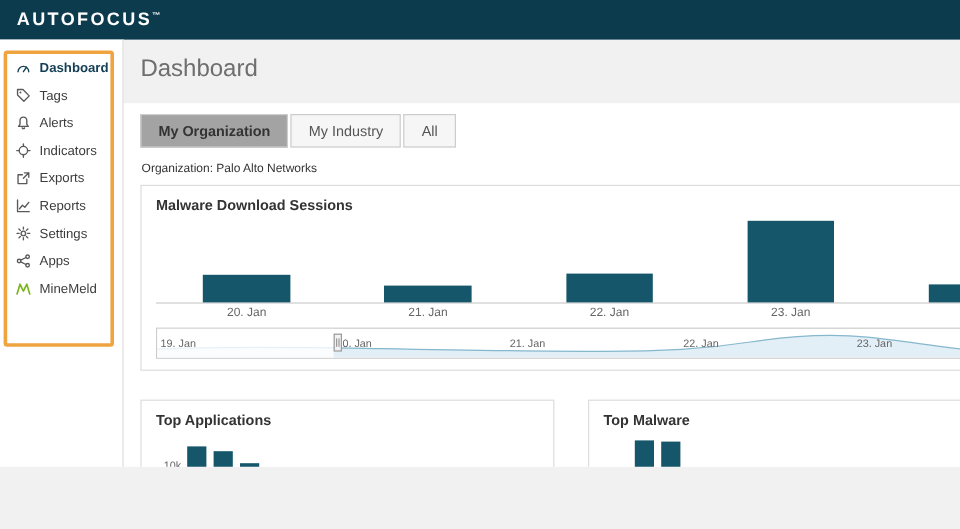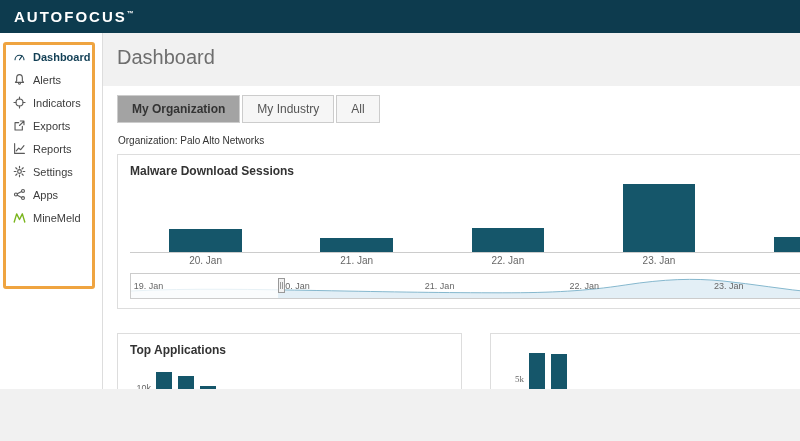--- a/index.html
+++ b/index.html
@@ -69,20 +69,29 @@
     <div class="hl-box"></div>
     <div id="sidebar-items">
         <div class="nav-item active">
           <span class="nav-icon">
             <svg viewBox="0 0 16 16">
               <path d="M2.5,12 A5.5,5.5 0 1 1 13.5,12" fill="none" stroke="currentColor" stroke-width="1.4" stroke-linecap="round" stroke-linejoin="round"></path>
               <path d="M8,12 L11.2,7.2" fill="none" stroke="currentColor" stroke-width="1.4" stroke-linecap="round" stroke-linejoin="round"></path>
             </svg>
           </span>
           <span>Dashboard</span>
+        </div>
+        <div class="nav-item">
+          <span class="nav-icon">
+            <svg viewBox="0 0 16 16">
+              <path d="M2,2 L7.5,2 L14,8.5 L8.5,14 L2,7.5 Z" fill="none" stroke="currentColor" stroke-width="1.4" stroke-linecap="round" stroke-linejoin="round"></path>
+              <circle cx="5" cy="5" r="1" fill="currentColor"></circle>
+            </svg>
+          </span>
+          <span>Tags</span>
         </div>
         <div class="nav-item">
           <span class="nav-icon">
             <svg viewBox="0 0 16 16">
               <path d="M8,2 C5.8,2 4.5,3.8 4.5,6 L4.5,9.5 L3,11.5 L13,11.5 L11.5,9.5 L11.5,6 C11.5,3.8 10.2,2 8,2 Z" fill="none" stroke="currentColor" stroke-width="1.4" stroke-linecap="round" stroke-linejoin="round"></path>
               <path d="M6.8,13 A1.3,1.3 0 0 0 9.2,13" fill="none" stroke="currentColor" stroke-width="1.4" stroke-linecap="round" stroke-linejoin="round"></path>
             </svg>
           </span>
           <span>Alerts</span>
         </div>
@@ -259,20 +268,21 @@
                   </div>
                   <div class="s-mark">
                     <i></i>
                   </div>
                 </div>
             </div>
           </div>
         </section>
 
         <section class="panel small2">
+          <div class="panel-title">Top Malware</div>
           <div class="schart">
             <div class="s-axis" id="mal-axis">
                 <span class="s-tick" style="bottom: 35px; font-family: Liberation Serif, serif;">5k</span>
                 <span class="s-tick" style="bottom: 17.5px;">2.5k</span>
               </div>
             <div>
               <div class="s-plot" id="mal-bars">
                   <div class="sbar" style="height: 50.4px; background: rgb(21, 86, 106);"></div>
                   <div class="sbar" style="height: 49px; background: rgb(21, 86, 106);"></div>
                   <div class="sbar" style="height: 6.3px; background: rgb(21, 86, 106);"></div>

